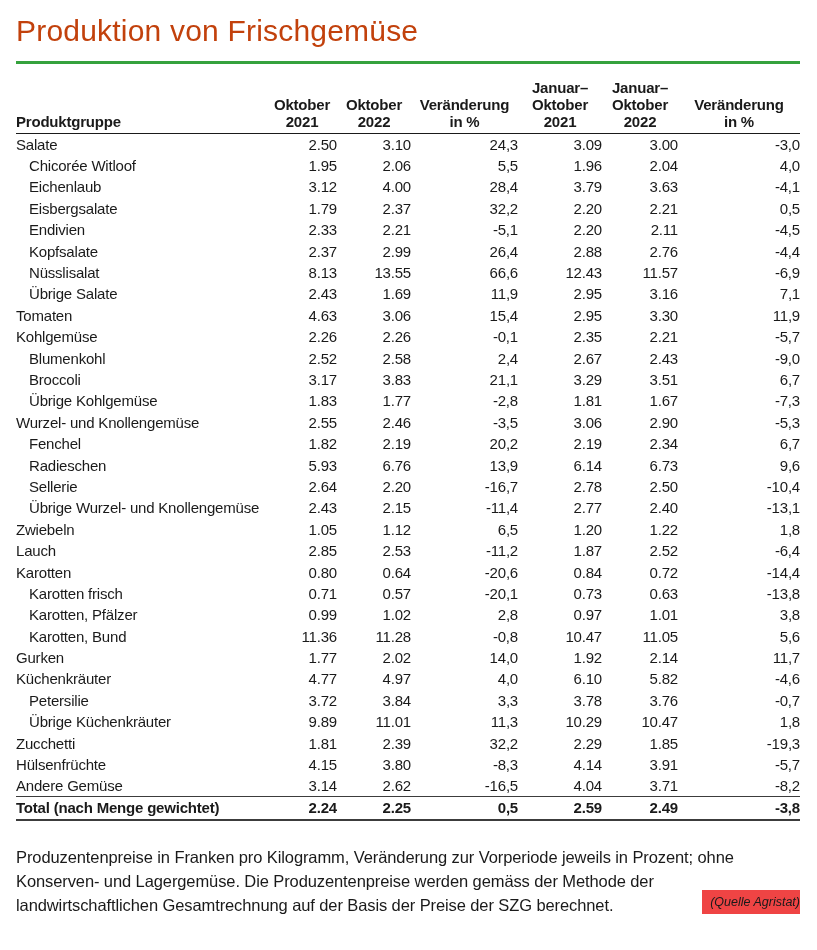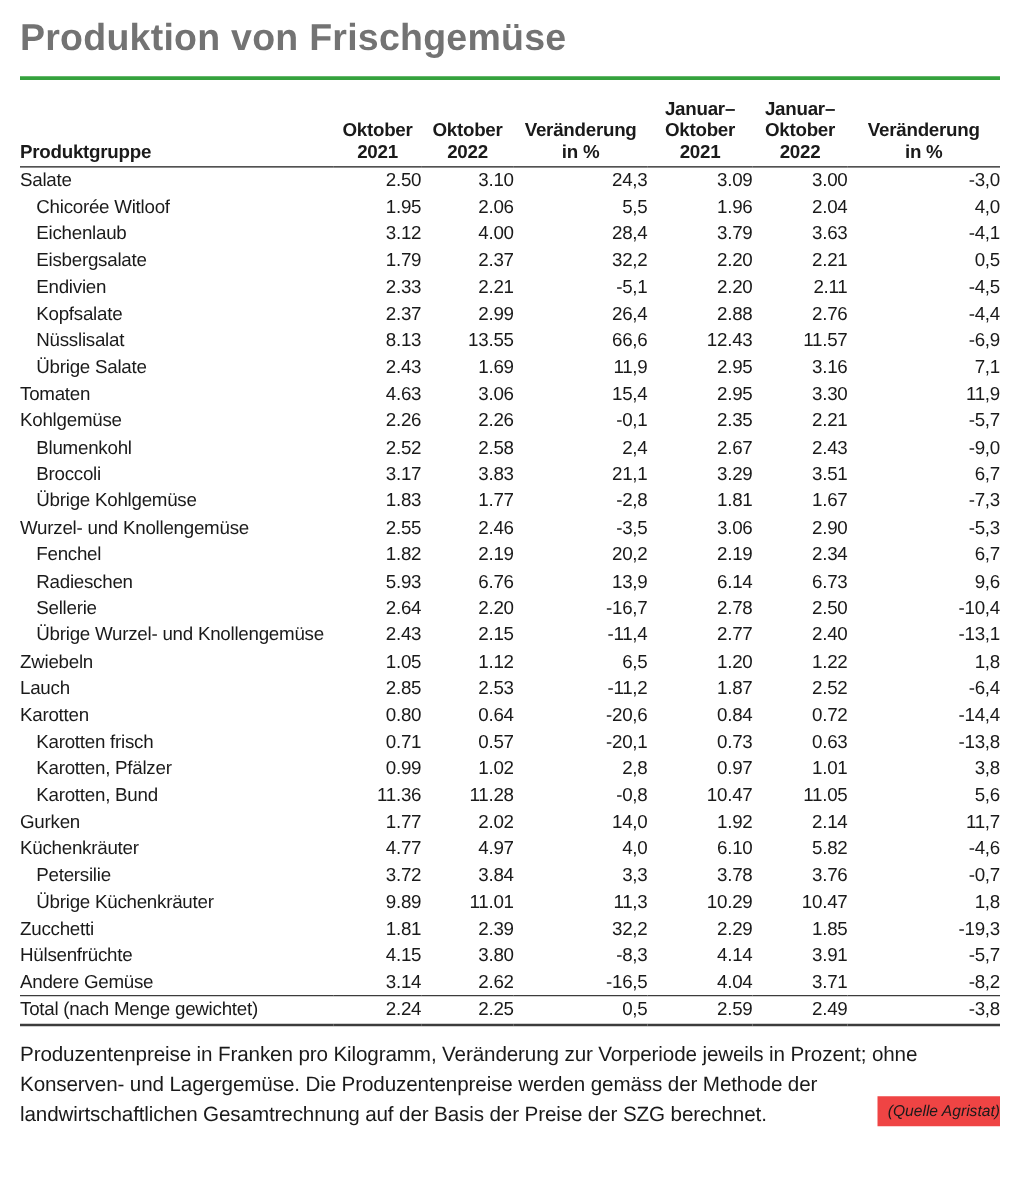--- a/index.html
+++ b/index.html
@@ -61,28 +61,28 @@
     vertical-align: middle;
     white-space: nowrap;
   }
   .price-table td.name {
     text-align: left;
   }
   .price-table td.name.indent {
     padding-left: 13px;
   }
   .price-table tr.total-row td {
-    font-weight: normal;
+    font-weight: bold;
     height: 23px;
     border-top: 1.5px solid #3c3c3c;
     border-bottom: 2.5px solid #3c3c3c;
   }
   .footnote {
     position: relative;
-    margin-top: 11px;
+    margin-top: 24px;
     width: 784px;
     font-size: 16.5px;
     line-height: 24px;
     letter-spacing: -0.1px;
   }
   .footnote .source {
     font-style: italic;
     font-size: 12.5px;
     letter-spacing: 0;
     position: absolute;
@@ -90,21 +90,21 @@
     bottom: 3px;
     background: #ef4444;
     padding-left: 8px;
   }
 </style>
 </head>
 <body>
 
 <div class="page">
 
-  <h1 class="page-title" style="color: #737373; font-weight: bold;">Produktion von Frischgemüse</h1>
+  <h1 class="page-title" style="color: #c2410c;">Produktion von Frischgemüse</h1>
 
   <hr class="title-rule" style="border-top-color: rgb(53, 162, 61);">
 
   <table class="price-table">
     <colgroup>
       <col class="c-name">
         <col class="c1">
         <col class="c2">
         <col class="c3">
         <col class="c4">

